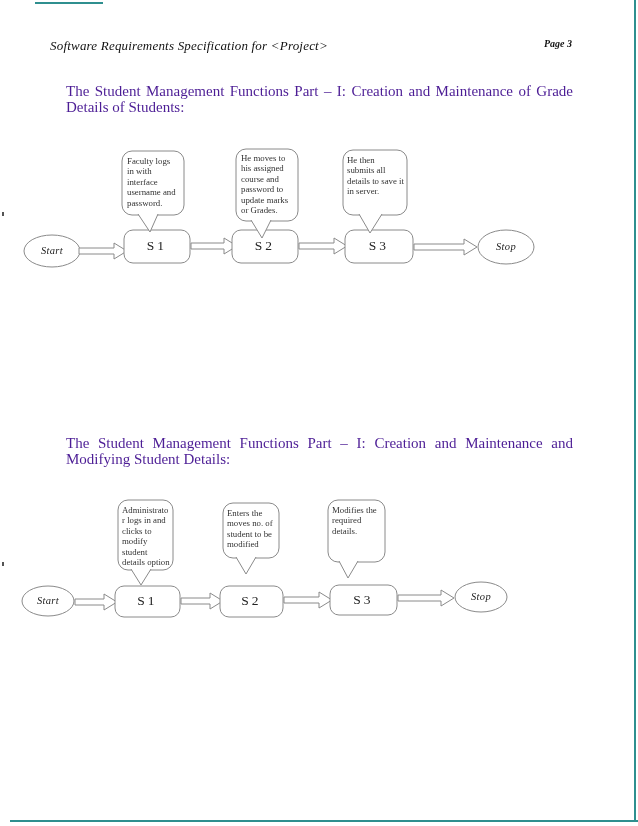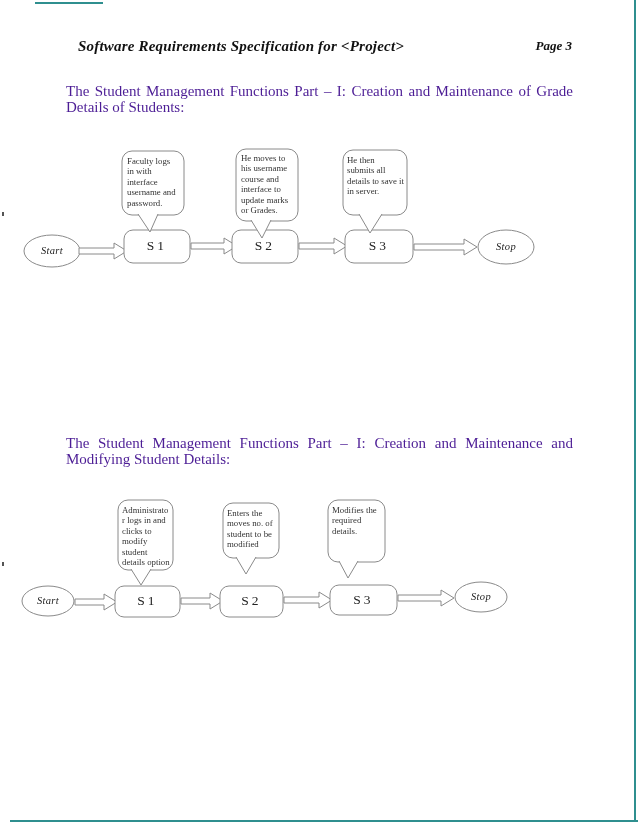--- a/index.html
+++ b/index.html
@@ -9,27 +9,27 @@
     width: 638px; height: 826px;
     background: #ffffff;
     font-family: "Liberation Serif", "DejaVu Serif", serif;
     color: #1c1c1c;
     overflow: hidden;
   }
   .abs { position: absolute; }
 
   
   .header-title {
-    left: 78px; top: 38px; width: 360px;
-    font-size: 15px; font-weight: bold; font-style: italic;
+    left: 50px; top: 38px; width: 360px;
+    font-size: 13px; font-weight: normal; font-style: italic;
     letter-spacing: 0.2px; color: #111;
   }
   .header-page {
     left: 480px; top: 38px; width: 92px; text-align: right;
-    font-size: 13px; font-weight: bold; font-style: italic; color: #111;
+    font-size: 10px; font-weight: bold; font-style: italic; color: #111;
   }
 
   
   .para {
     left: 66px; width: 507px;
     font-size: 15px; line-height: 15.5px;
     text-align: justify; text-align-last: left;
     color: #4c1d95;
   }
   .para-1 { top: 84px; }
@@ -119,21 +119,21 @@
     <path class="tail" d="M339,561 L348,578 L358,561"></path>
   </g>
 </svg>
 
 <div class="abs node-label" style="left:30px; top:245px; width:44px;">Start</div>
 <div class="abs state-label" style="left:124px; top:238px; width:66px;">S1</div>
 <div class="abs state-label" style="left:232px; top:238px; width:66px;">S2</div>
 <div class="abs state-label" style="left:345px; top:238px; width:68px;">S3</div>
 <div class="abs node-label" style="left:484px; top:241px; width:44px;">Stop</div>
 <div class="abs callout-text" style="left:127px; top:156px; width:52px;">Faculty logs in with interface username and password.</div>
-<div class="abs callout-text" style="left:241px; top:153px; width:51px;">He moves to his username course and interface to update marks or Grades.</div>
+<div class="abs callout-text" style="left:241px; top:153px; width:51px;">He moves to his assigned course and password to update marks or Grades.</div>
 <div class="abs callout-text" style="left:347px; top:155px; width:57px;">He then submits all details to save it in server.</div>
 
 <div class="abs node-label" style="left:26px; top:595px; width:44px;">Start</div>
 <div class="abs state-label" style="left:115px; top:593px; width:65px;">S1</div>
 <div class="abs state-label" style="left:220px; top:593px; width:63px;">S2</div>
 <div class="abs state-label" style="left:330px; top:592px; width:67px;">S3</div>
 <div class="abs node-label" style="left:459px; top:591px; width:44px;">Stop</div>
 <div class="abs callout-text" style="left:122px; top:505px; width:48px;">Administrator logs in and clicks to modify student details option</div>
 <div class="abs callout-text" style="left:227px; top:508px; width:49px;">Enters the moves no. of student to be modified</div>
 <div class="abs callout-text" style="left:332px; top:505px; width:50px;">Modifies the required details.</div>

